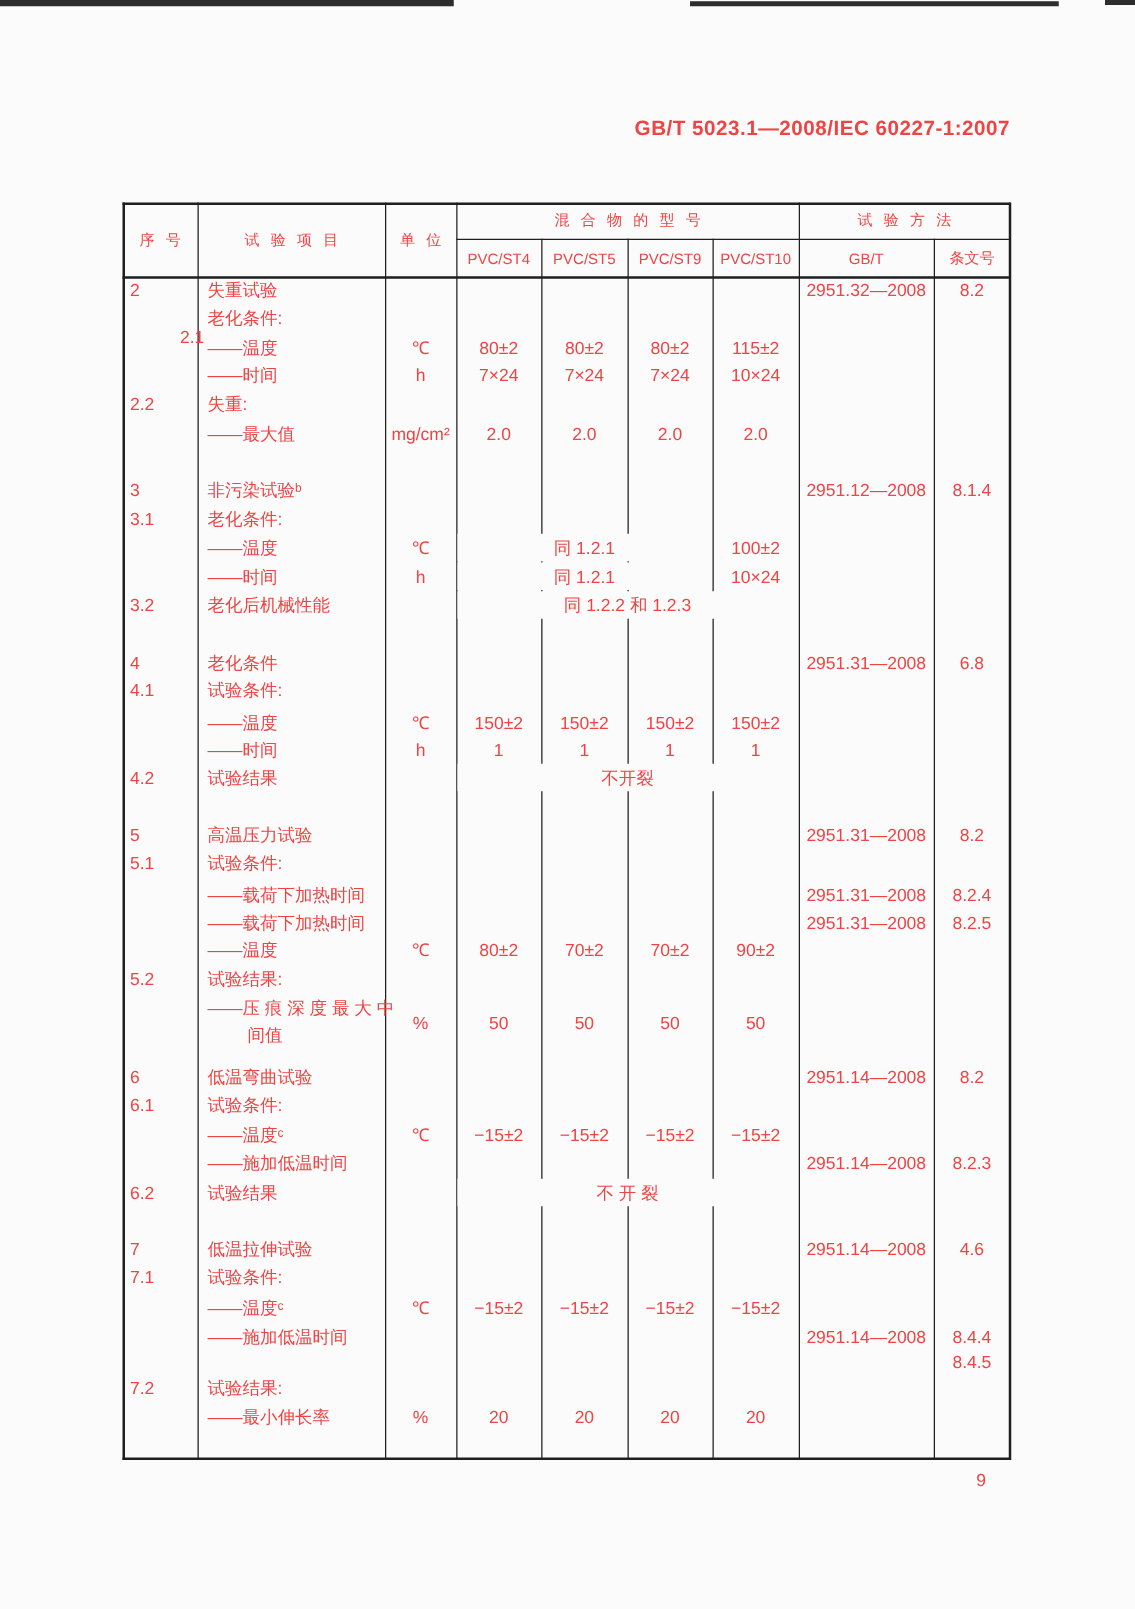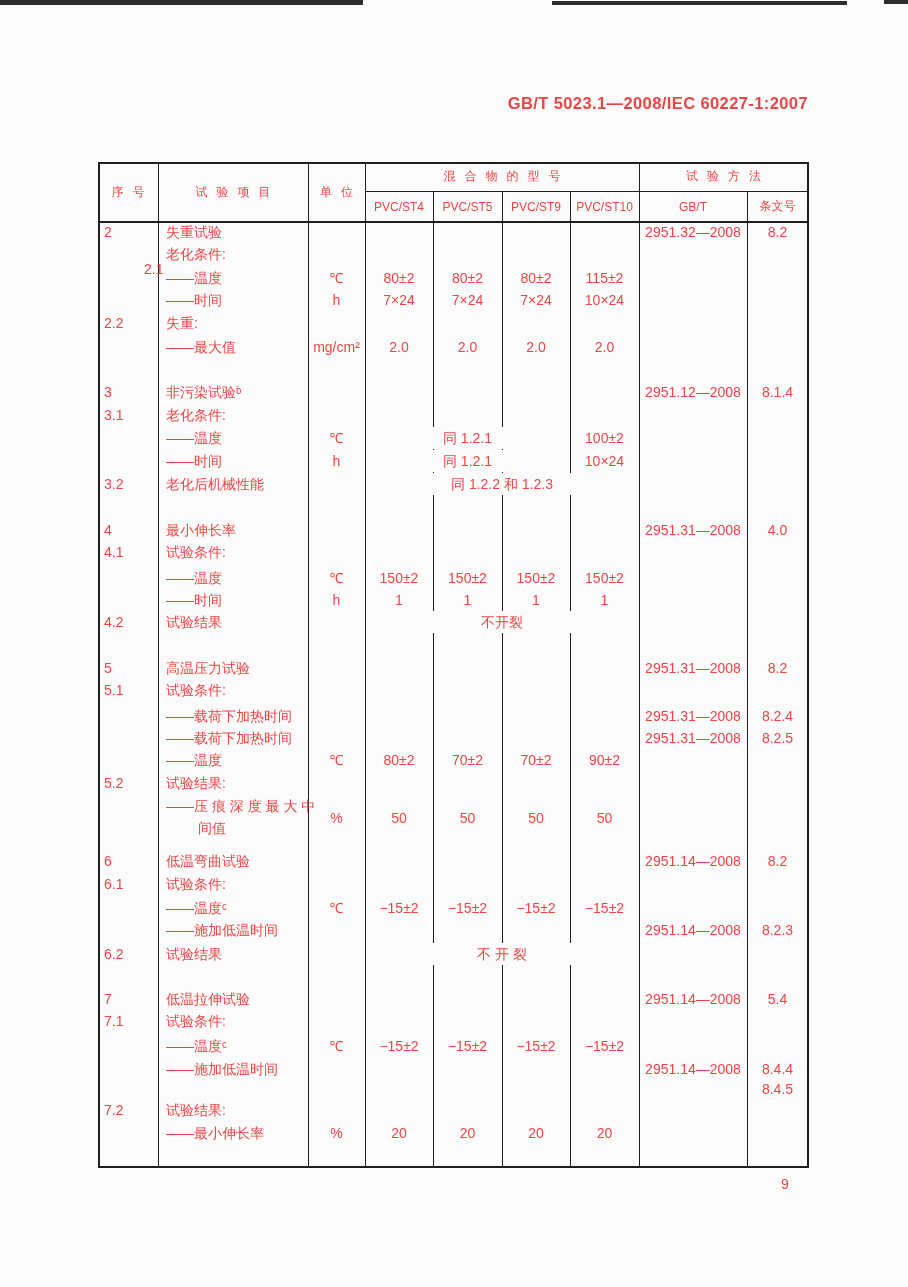--- a/index.html
+++ b/index.html
@@ -118,23 +118,23 @@
         <div class="bt ctr" style="left: 308px; top: 427px; width: 57px;">℃</div>
         <div class="bt ctr" style="left: 570px; top: 427px; width: 69px;">100±2</div>
         <div class="bt" style="left: 166px; top: 450px;">——时间</div>
         <div class="bt spanc" style="left: 366px; top: 450px; width: 203px;">同 1.2.1</div>
         <div class="bt ctr" style="left: 308px; top: 450px; width: 57px;">h</div>
         <div class="bt ctr" style="left: 570px; top: 450px; width: 69px;">10×24</div>
         <div class="bt" style="left: 104px; top: 473px; width: 50px;">3.2</div>
         <div class="bt" style="left: 166px; top: 473px;">老化后机械性能</div>
         <div class="bt spanc" style="left: 366px; top: 473px; width: 272px;">同 1.2.2 和 1.2.3</div>
         <div class="bt" style="left: 104px; top: 519px; width: 50px;">4</div>
-        <div class="bt" style="left: 166px; top: 519px;">最小伸长率</div>
+        <div class="bt" style="left: 166px; top: 519px;">老化条件</div>
         <div class="bt ctr" style="left: 639px; top: 519px; width: 108px;">2951.31—2008</div>
-        <div class="bt ctr" style="left: 747px; top: 519px; width: 61px;">4.0</div>
+        <div class="bt ctr" style="left: 747px; top: 519px; width: 61px;">6.8</div>
         <div class="bt" style="left: 104px; top: 541px; width: 50px;">4.1</div>
         <div class="bt" style="left: 166px; top: 541px;">试验条件:</div>
         <div class="bt" style="left: 166px; top: 567px;">——温度</div>
         <div class="bt ctr" style="left: 308px; top: 567px; width: 57px;">℃</div>
         <div class="bt ctr" style="left: 365px; top: 567px; width: 68px;">150±2</div>
         <div class="bt ctr" style="left: 433px; top: 567px; width: 69px;">150±2</div>
         <div class="bt ctr" style="left: 502px; top: 567px; width: 68px;">150±2</div>
         <div class="bt ctr" style="left: 570px; top: 567px; width: 69px;">150±2</div>
         <div class="bt" style="left: 166px; top: 589px;">——时间</div>
         <div class="bt ctr" style="left: 308px; top: 589px; width: 57px;">h</div>
@@ -186,21 +186,21 @@
         <div class="bt ctr" style="left: 570px; top: 897px; width: 69px;">−15±2</div>
         <div class="bt" style="left: 166px; top: 919px;">——施加低温时间</div>
         <div class="bt ctr" style="left: 639px; top: 919px; width: 108px;">2951.14—2008</div>
         <div class="bt ctr" style="left: 747px; top: 919px; width: 61px;">8.2.3</div>
         <div class="bt" style="left: 104px; top: 943px; width: 50px;">6.2</div>
         <div class="bt" style="left: 166px; top: 943px;">试验结果</div>
         <div class="bt spanc" style="left: 366px; top: 943px; width: 272px;">不 开 裂</div>
         <div class="bt" style="left: 104px; top: 988px; width: 50px;">7</div>
         <div class="bt" style="left: 166px; top: 988px;">低温拉伸试验</div>
         <div class="bt ctr" style="left: 639px; top: 988px; width: 108px;">2951.14—2008</div>
-        <div class="bt ctr" style="left: 747px; top: 988px; width: 61px;">5.4</div>
+        <div class="bt ctr" style="left: 747px; top: 988px; width: 61px;">4.6</div>
         <div class="bt" style="left: 104px; top: 1010px; width: 50px;">7.1</div>
         <div class="bt" style="left: 166px; top: 1010px;">试验条件:</div>
         <div class="bt" style="left: 166px; top: 1035px;">——温度ᶜ</div>
         <div class="bt ctr" style="left: 308px; top: 1035px; width: 57px;">℃</div>
         <div class="bt ctr" style="left: 365px; top: 1035px; width: 68px;">−15±2</div>
         <div class="bt ctr" style="left: 433px; top: 1035px; width: 69px;">−15±2</div>
         <div class="bt ctr" style="left: 502px; top: 1035px; width: 68px;">−15±2</div>
         <div class="bt ctr" style="left: 570px; top: 1035px; width: 69px;">−15±2</div>
         <div class="bt" style="left: 166px; top: 1058px;">——施加低温时间</div>
         <div class="bt ctr" style="left: 639px; top: 1058px; width: 108px;">2951.14—2008</div>

